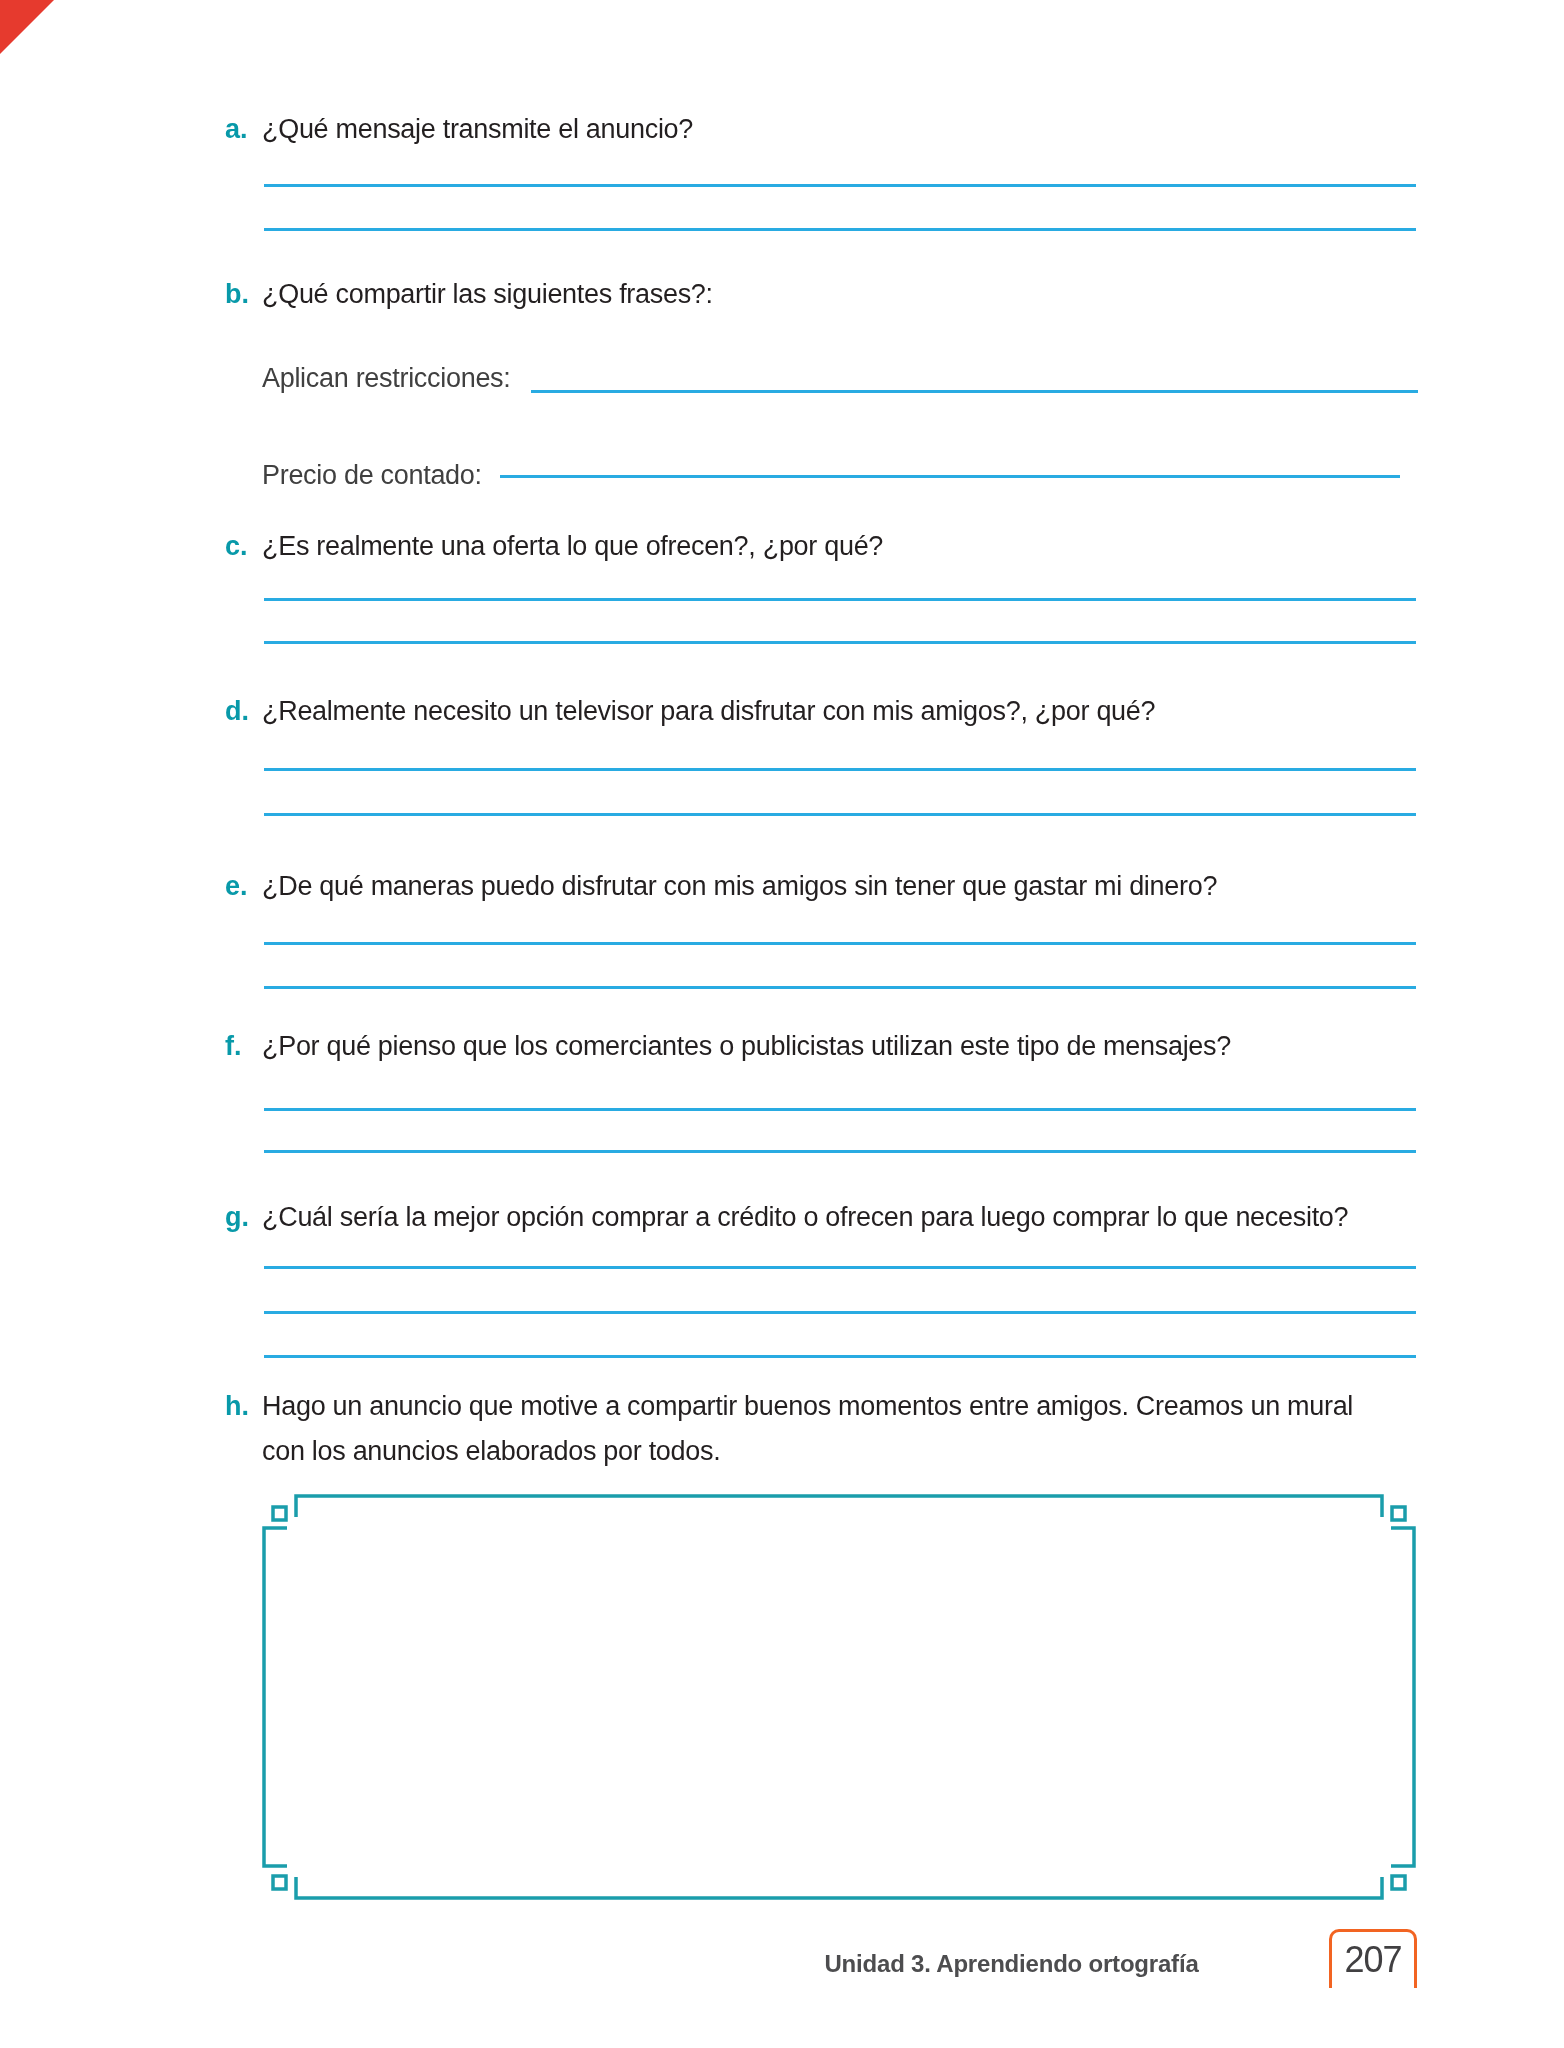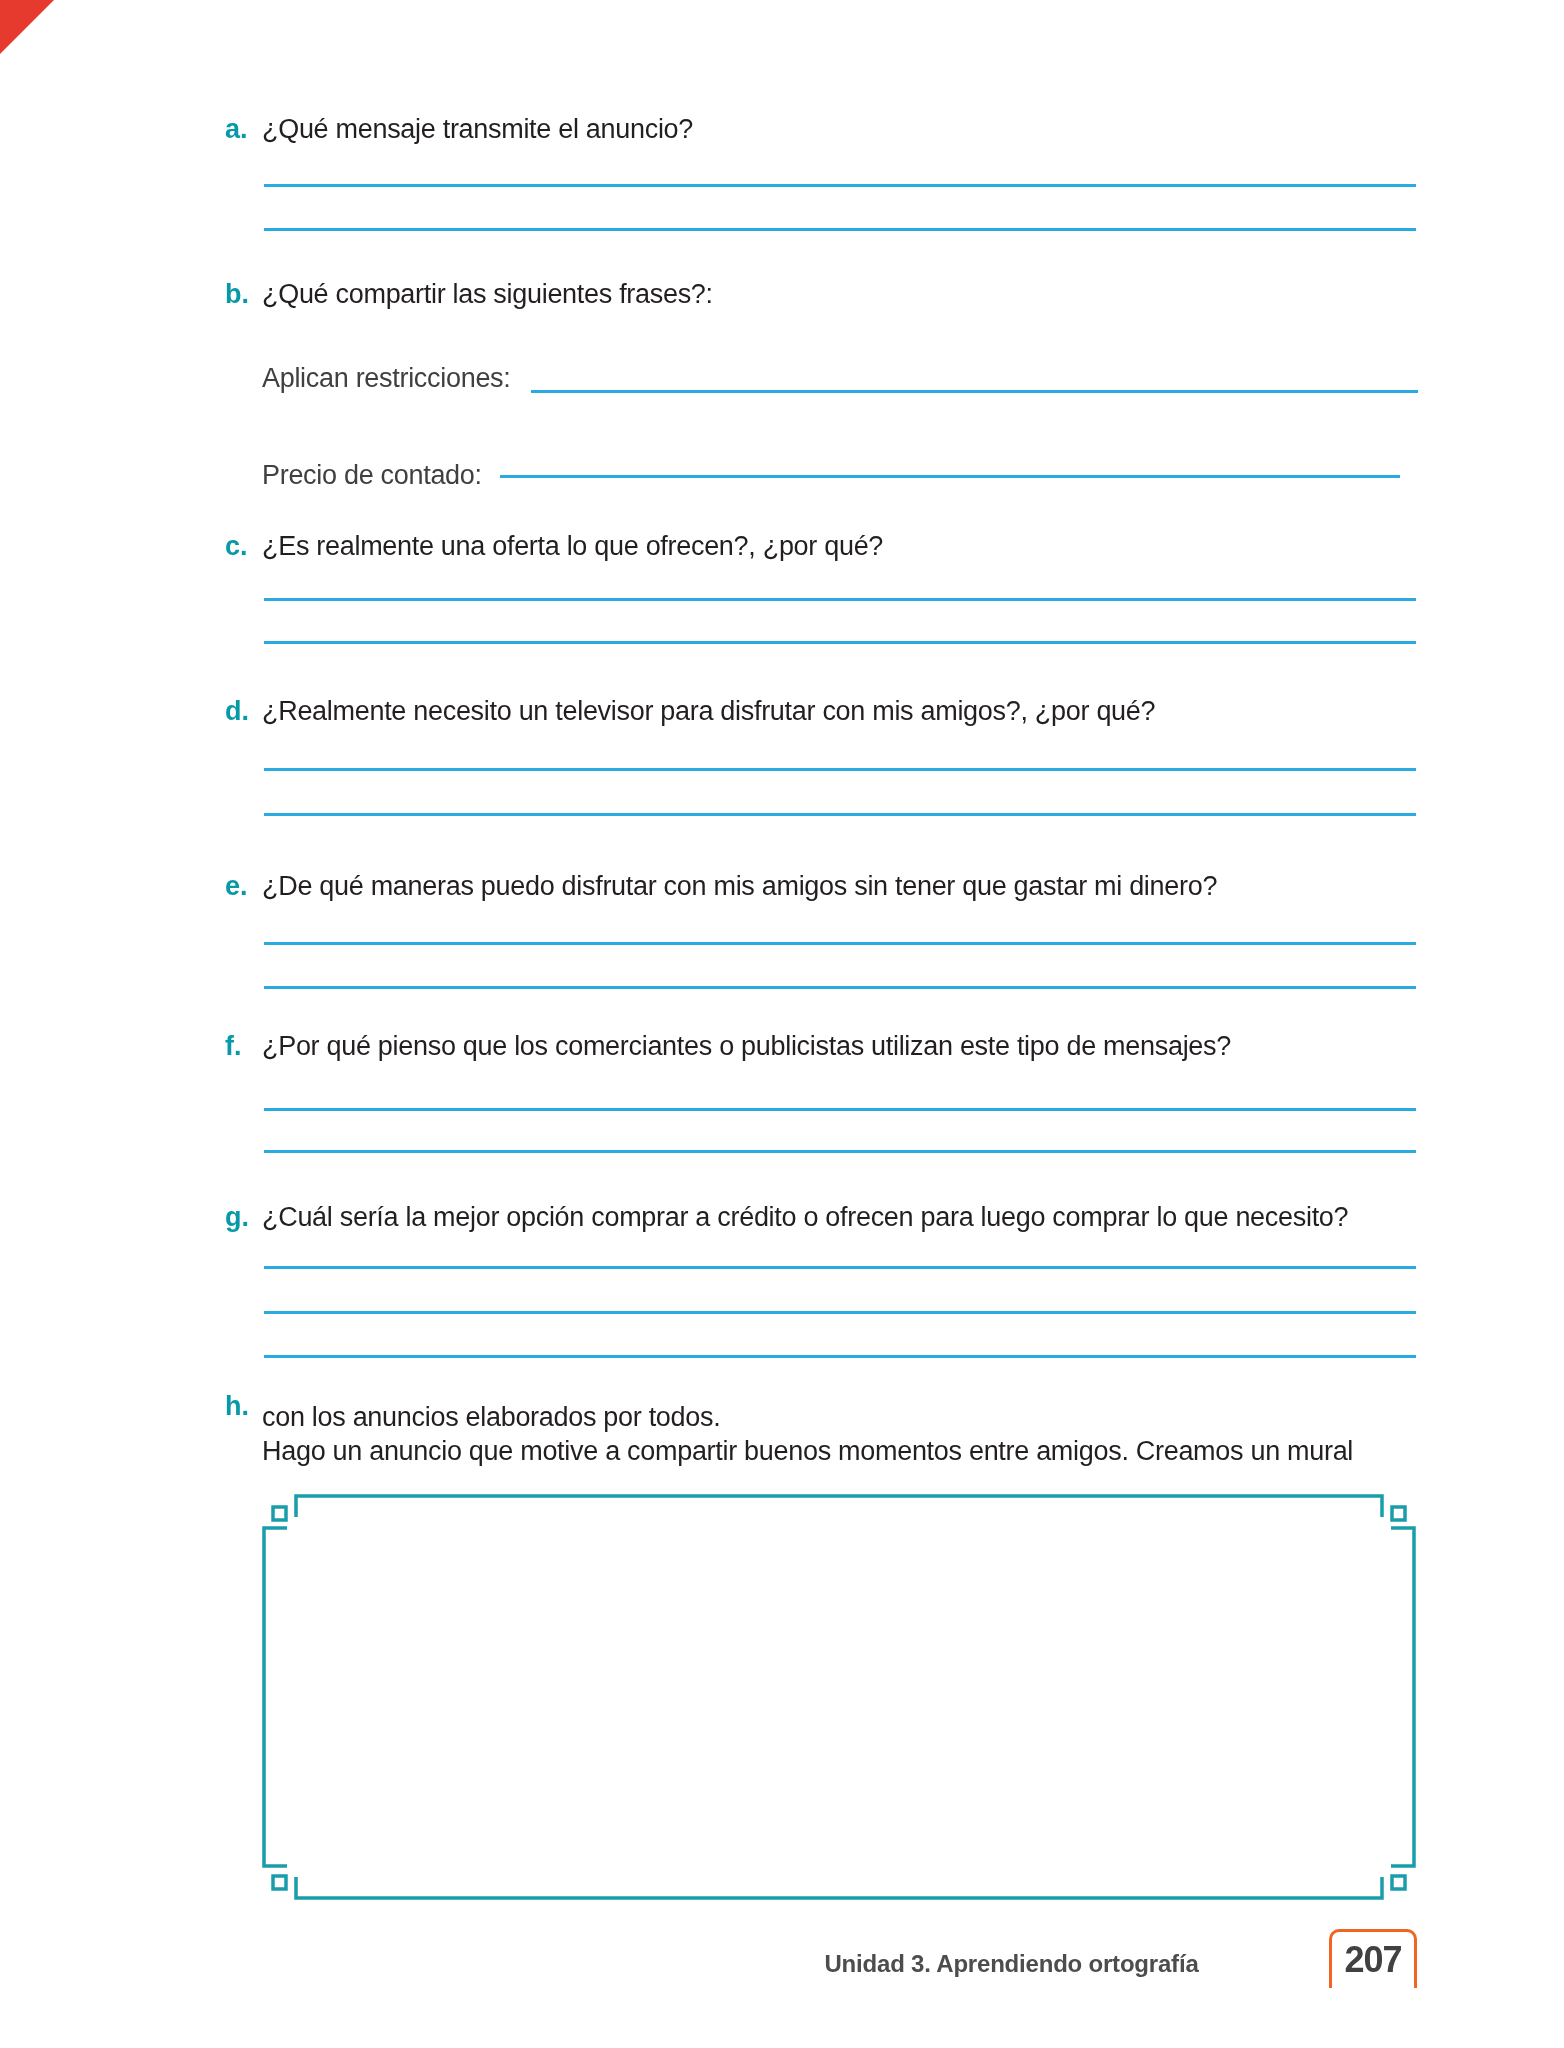--- a/index.html
+++ b/index.html
@@ -21,21 +21,21 @@
   .footer-text{
     position:absolute;left:700px;top:1950px;width:623px;text-align:center;
     font-size:24px;font-weight:700;color:#4d4d4f;letter-spacing:-0.2px;
   }
   .pagebox{
     position:absolute;left:1329px;top:1929px;width:88px;height:59px;
     border:3.5px solid #f26422;border-bottom:none;border-radius:10px 10px 0 0;
     box-sizing:border-box;display:flex;align-items:center;justify-content:center;
     background:#ffffff;
   }
-  .pagebox .num{font-size:36px;font-weight:700;color:#414042;letter-spacing:-1px;}
+  .pagebox .num{font-size:36px;font-weight:400;color:#414042;letter-spacing:-1px;}
 </style>
 </head>
 <body>
 
 <div style="position:absolute;inset:0;">
 
   <div class="corner"></div>
 
   <div class="q" style="top:113px">
     <span class="ql">a.</span>
@@ -84,22 +84,22 @@
   <div class="q" style="top:1201px">
     <span class="ql">g.</span>
     <span class="qt">¿Cuál sería la mejor opción comprar a crédito o ofrecen para luego comprar lo que necesito?</span>
   </div>
   <div class="ans" style="top:1266px"></div>
   <div class="ans" style="top:1311px"></div>
   <div class="ans" style="top:1355px"></div>
 
   <div class="q" style="top:1390px">
     <span class="ql">h.</span>
+    <span class="qt">Hago un anuncio que motive a compartir buenos momentos entre amigos. Creamos un mural</span>
     <span class="qt" style="margin-top:11px">con los anuncios elaborados por todos.</span>
-    <span class="qt">Hago un anuncio que motive a compartir buenos momentos entre amigos. Creamos un mural</span>
   </div>
 
   <svg class="frame-svg" width="1170" height="420" viewBox="255 1488 1170 420">
     <g fill="none" stroke="#1a9dab" stroke-width="3.5">
 
       <path d="M296,1517 L296,1496 L1382,1496 L1382,1517"></path>
 
       <path d="M287,1528 L264,1528 L264,1866 L287,1866"></path>
 
       <path d="M1391,1528 L1414,1528 L1414,1866 L1391,1866"></path>

